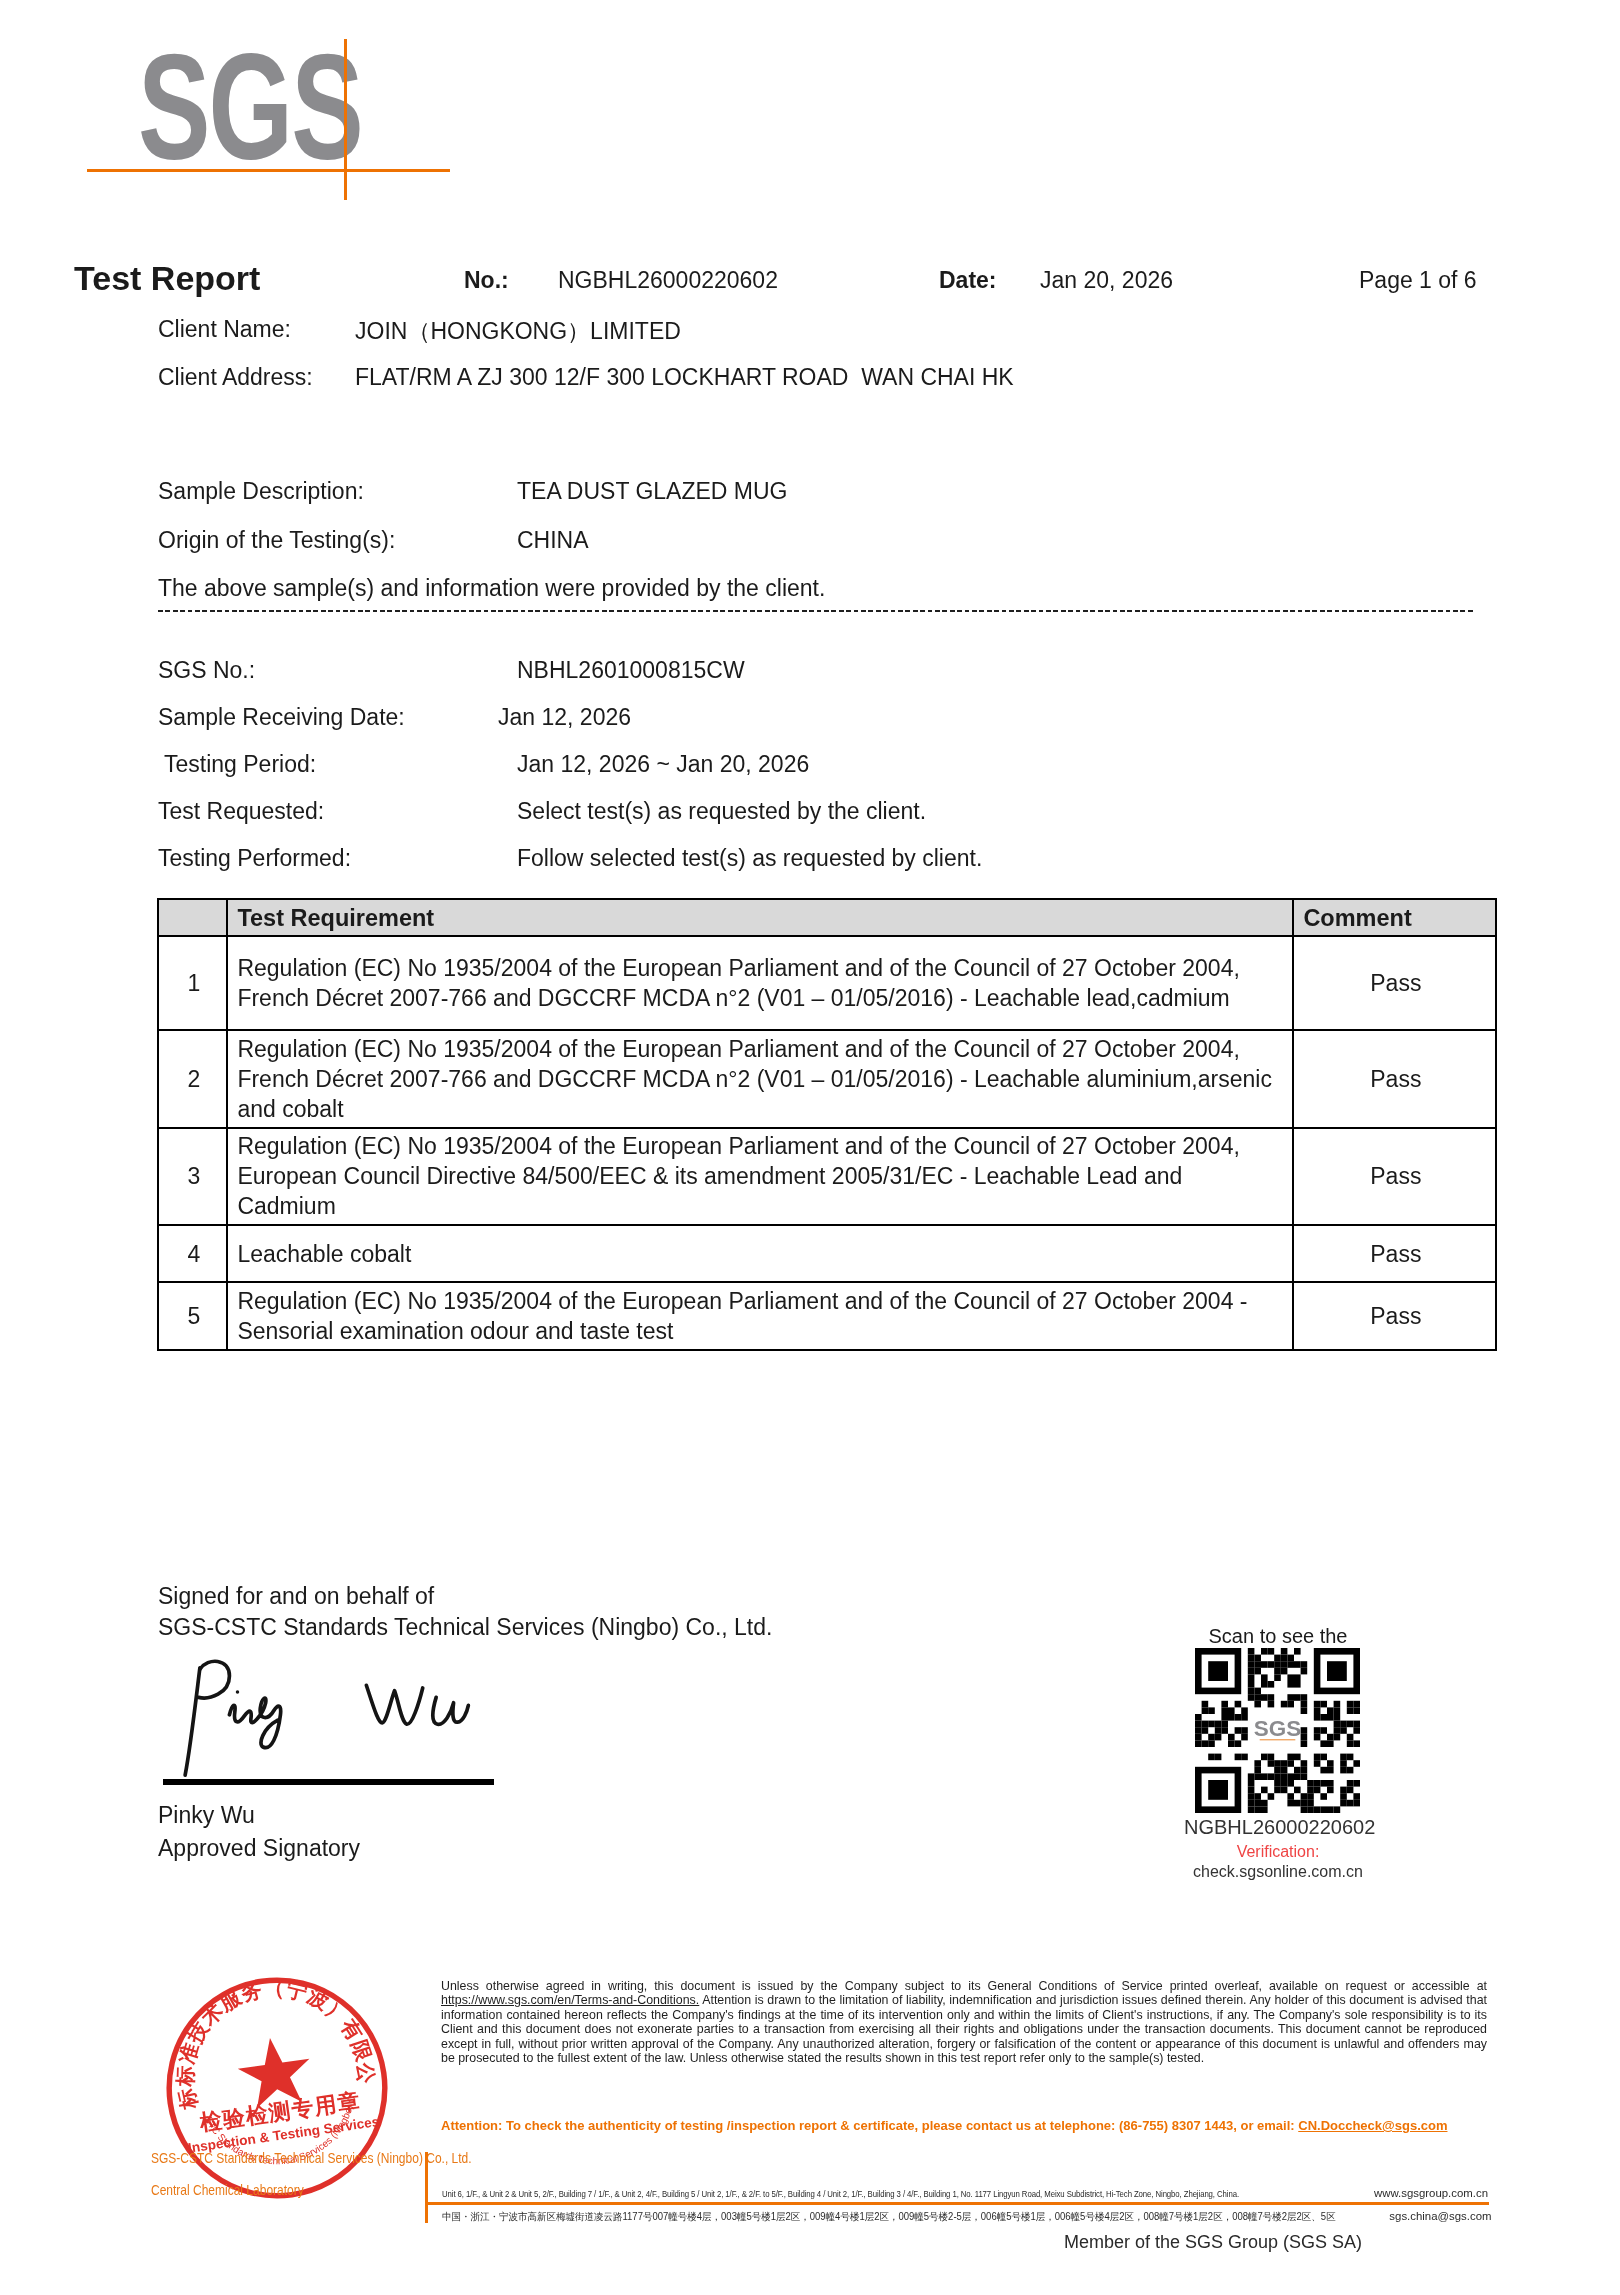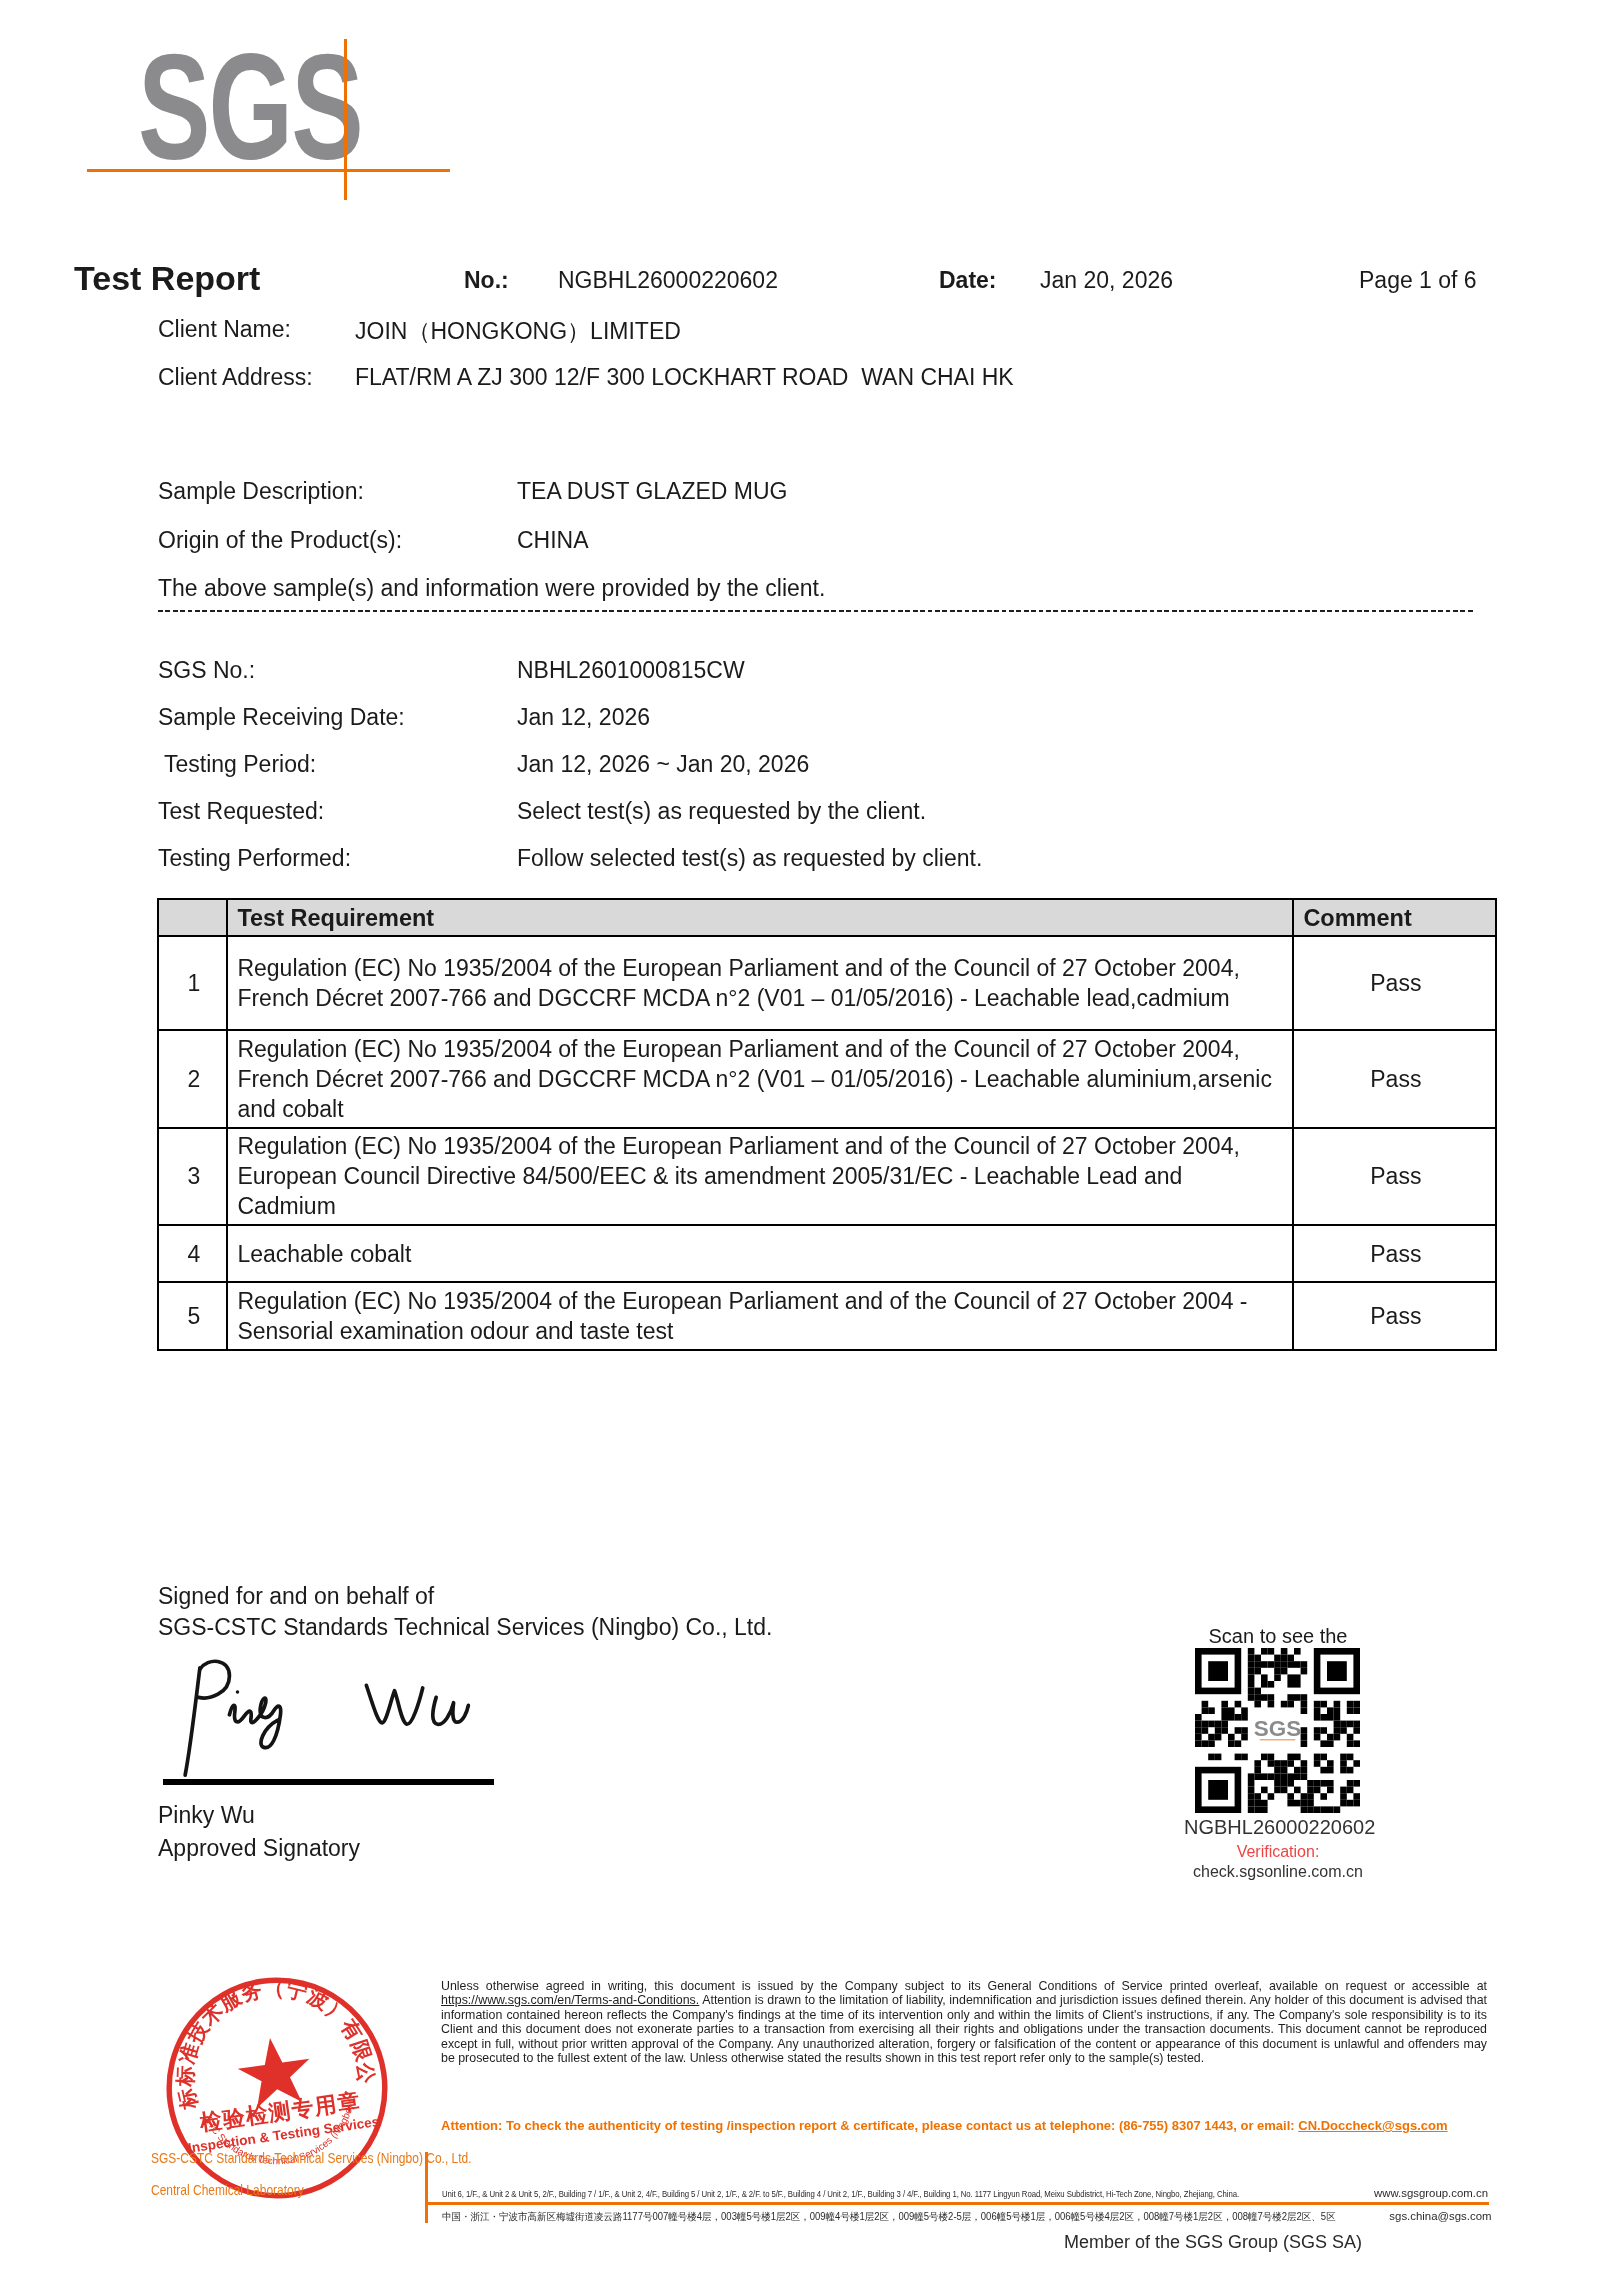--- a/index.html
+++ b/index.html
@@ -54,29 +54,29 @@
   <div class="abs val" style="left:1040px;top:267px;">Jan 20, 2026</div>
   <div class="abs val" style="left:1359px;top:267px;">Page 1 of 6</div>
 
   <div class="abs lbl" style="left:158px;top:316px;">Client Name:</div>
   <div class="abs val" style="left:355px;top:316px;">JOIN（HONGKONG）LIMITED</div>
   <div class="abs lbl" style="left:158px;top:364px;">Client Address:</div>
   <div class="abs val" style="left:355px;top:364px;">FLAT/RM A ZJ 300 12/F 300 LOCKHART ROAD  WAN CHAI HK</div>
 
   <div class="abs lbl" style="left:158px;top:478px;">Sample Description:</div>
   <div class="abs val" style="left:517px;top:478px;">TEA DUST GLAZED MUG</div>
-  <div class="abs lbl" style="left:158px;top:527px;">Origin of the Product(s):</div>
+  <div class="abs lbl" style="left:158px;top:527px;">Origin of the Testing(s):</div>
   <div class="abs val" style="left:517px;top:527px;">CHINA</div>
   <div class="abs val" style="left:158px;top:575px;">The above sample(s) and information were provided by the client.</div>
   <div class="abs dashed" style="left:158px;top:610px;width:1316px;"></div>
 
   <div class="abs lbl" style="left:158px;top:657px;">SGS No.:</div>
   <div class="abs val" style="left:517px;top:657px;">NBHL2601000815CW</div>
   <div class="abs lbl" style="left:158px;top:704px;">Sample Receiving Date:</div>
-  <div class="abs val" style="left:517px;top:704px;">Jan 12, 2026</div>
+  <div class="abs val" style="left:498px;top:704px;">Jan 12, 2026</div>
   <div class="abs lbl" style="left:164px;top:751px;">Testing Period:</div>
   <div class="abs val" style="left:517px;top:751px;">Jan 12, 2026 ~ Jan 20, 2026</div>
   <div class="abs lbl" style="left:158px;top:798px;">Test Requested:</div>
   <div class="abs val" style="left:517px;top:798px;">Select test(s) as requested by the client.</div>
   <div class="abs lbl" style="left:158px;top:845px;">Testing Performed:</div>
   <div class="abs val" style="left:517px;top:845px;">Follow selected test(s) as requested by client.</div>
 
   <table class="req abs" style="left:157px;top:898px;">
     <colgroup>
         <col style="width:69px">

